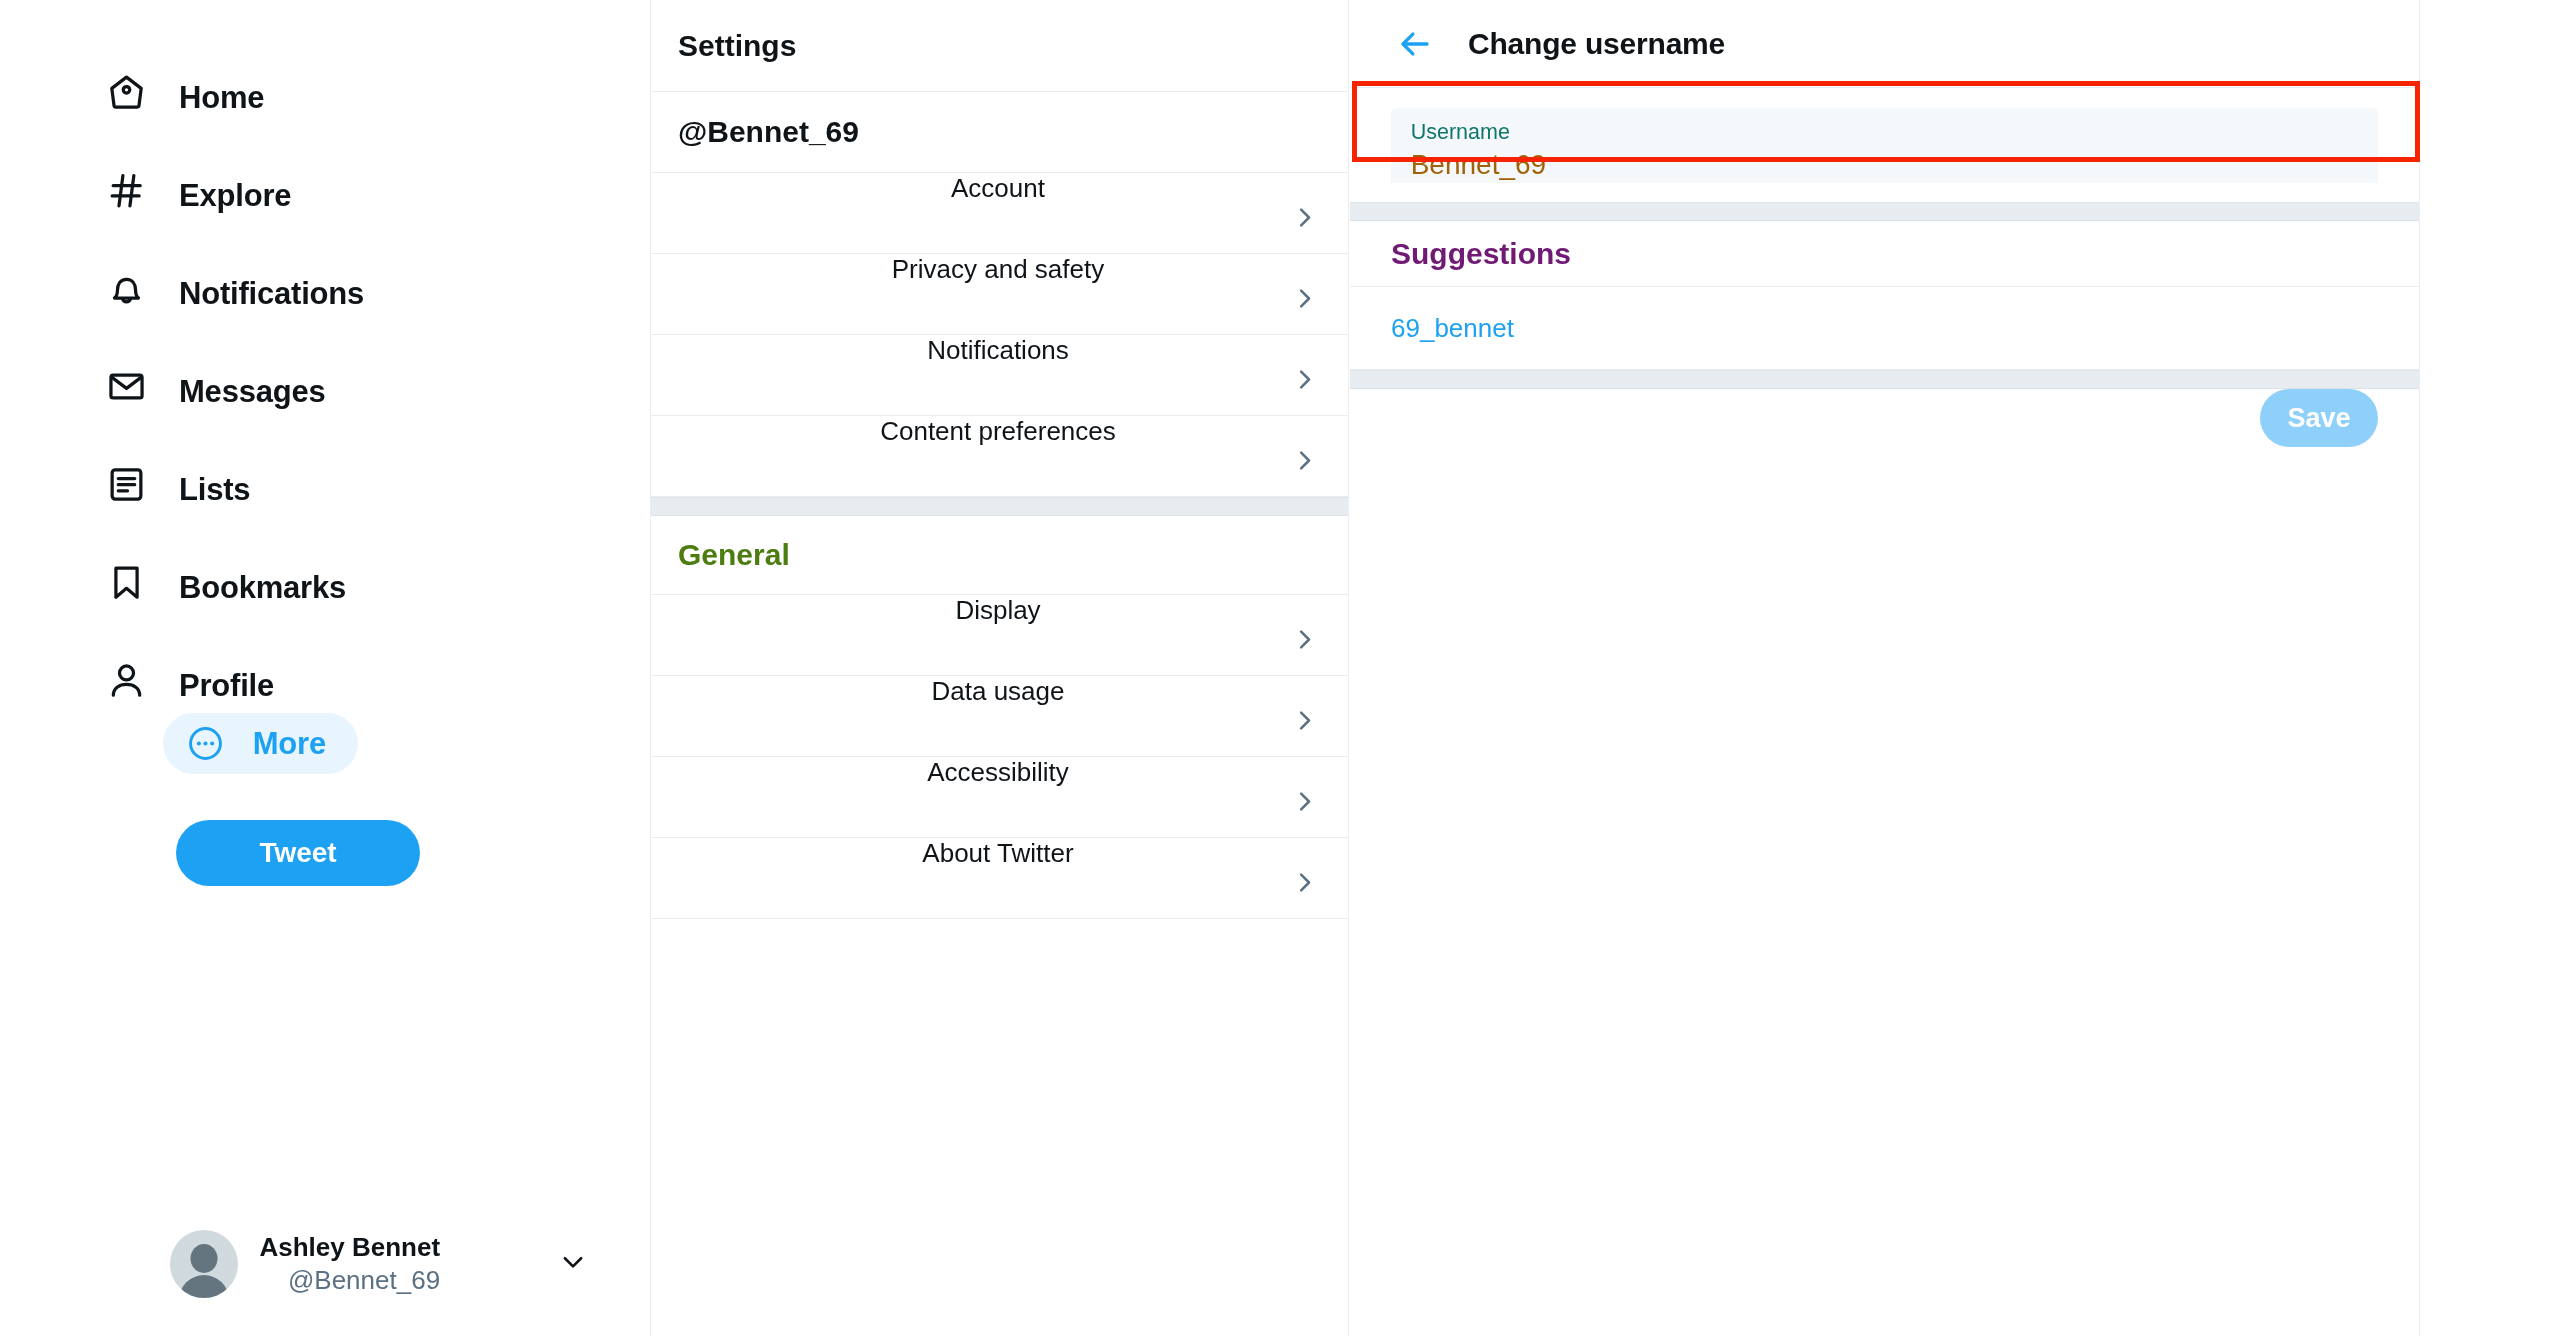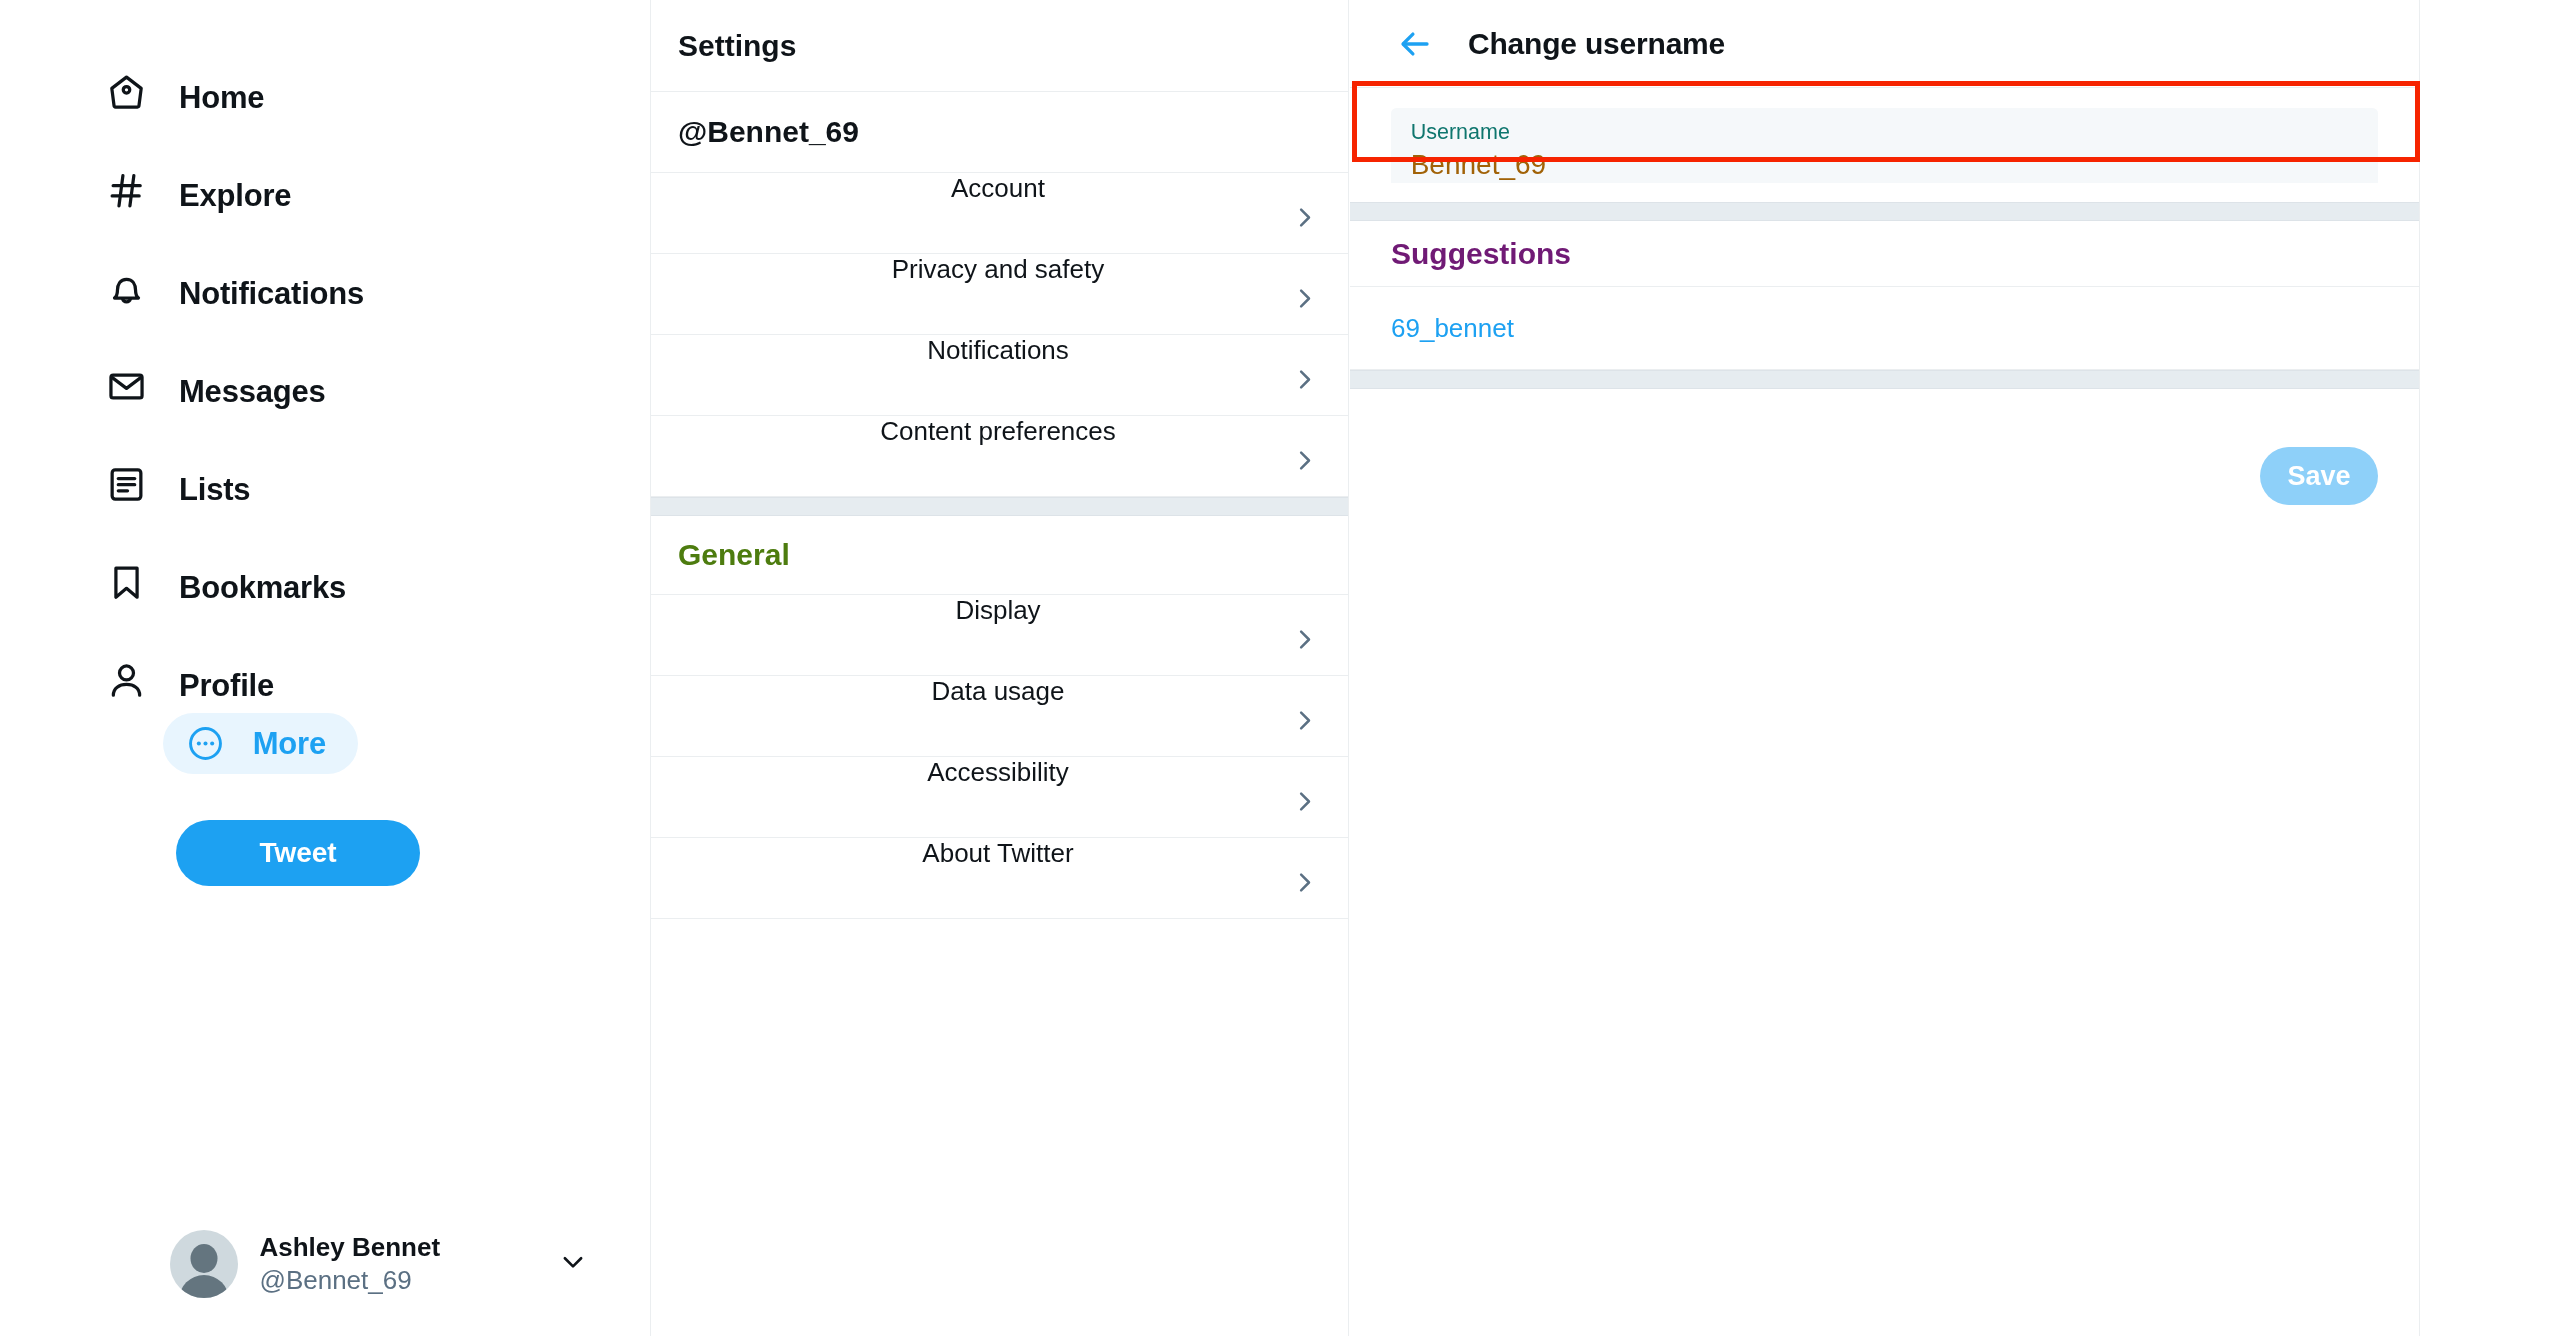--- a/index.html
+++ b/index.html
@@ -126,20 +126,21 @@
     position: absolute;
     left: 50%; top: 45px;
     transform: translateX(-50%);
     width: 50px; height: 41px;
     border-radius: 25px 25px 0 0;
     background: #64757F;
   }
   .acct-text {
     margin-left: 21.5px;
     line-height: 1.25;
+    text-align: right;
   }
   .acct-name {
     font-size: 26px;
     font-weight: bold;
     color: #0f1419;
   }
   .acct-handle {
     font-size: 26px;
     color: #5B7083;
   }
@@ -300,21 +301,21 @@
     cursor: pointer;
     border-bottom: 0.9px solid #EBEEF0;
   }
   .rp-sugg-link {
     font-size: 26px;
     color: #1DA1F2;
   }
   .rp-save-area {
     height: 116px;
     display: flex;
-    align-items: flex-end;
+    align-items: flex-start;
     justify-content: flex-end;
     padding-right: 41px;
   }
   .save-btn {
     min-width: 118px;
     height: 58px;
     padding: 0 27px;
     border: none;
     border-radius: 894px;
     background: #8ED0F9;

